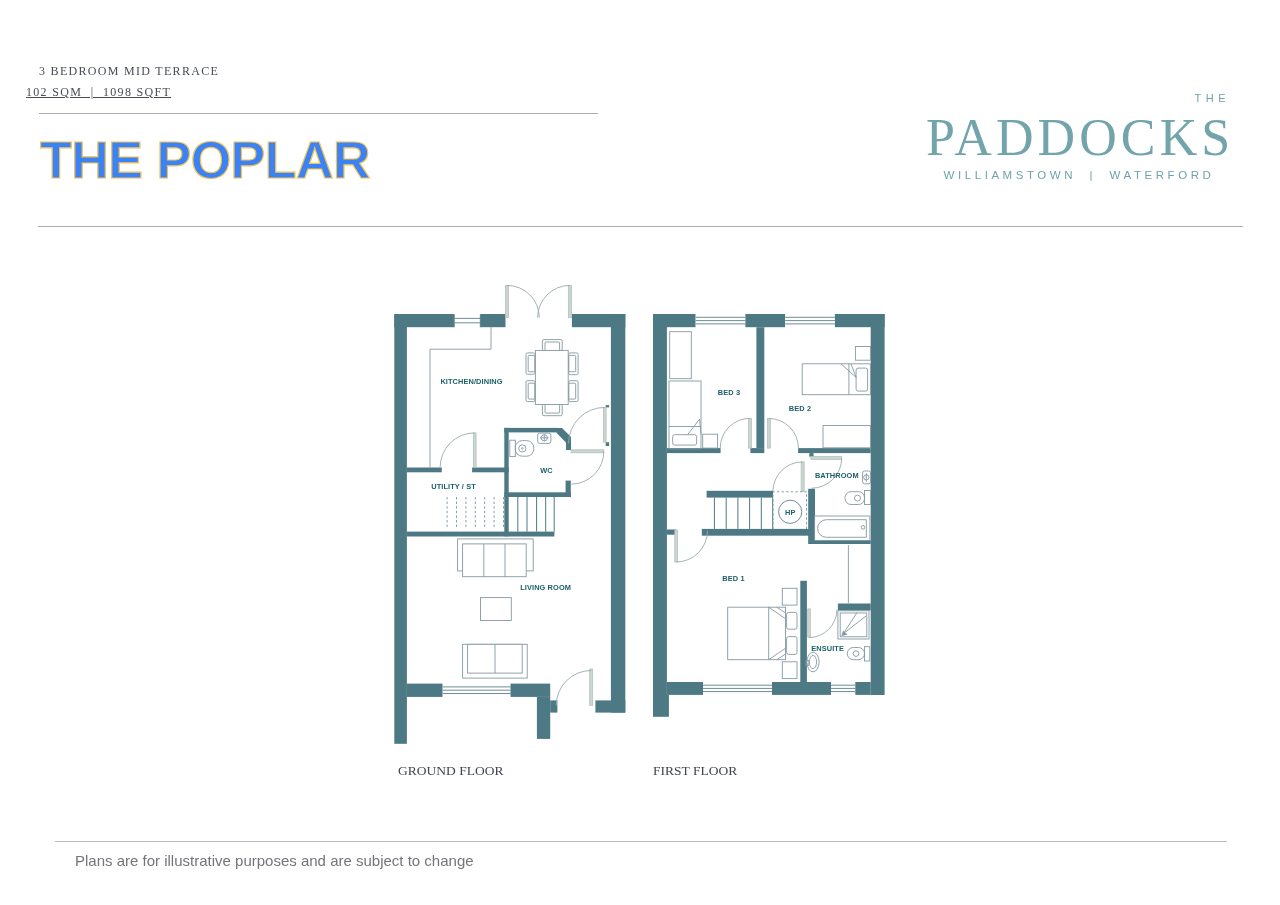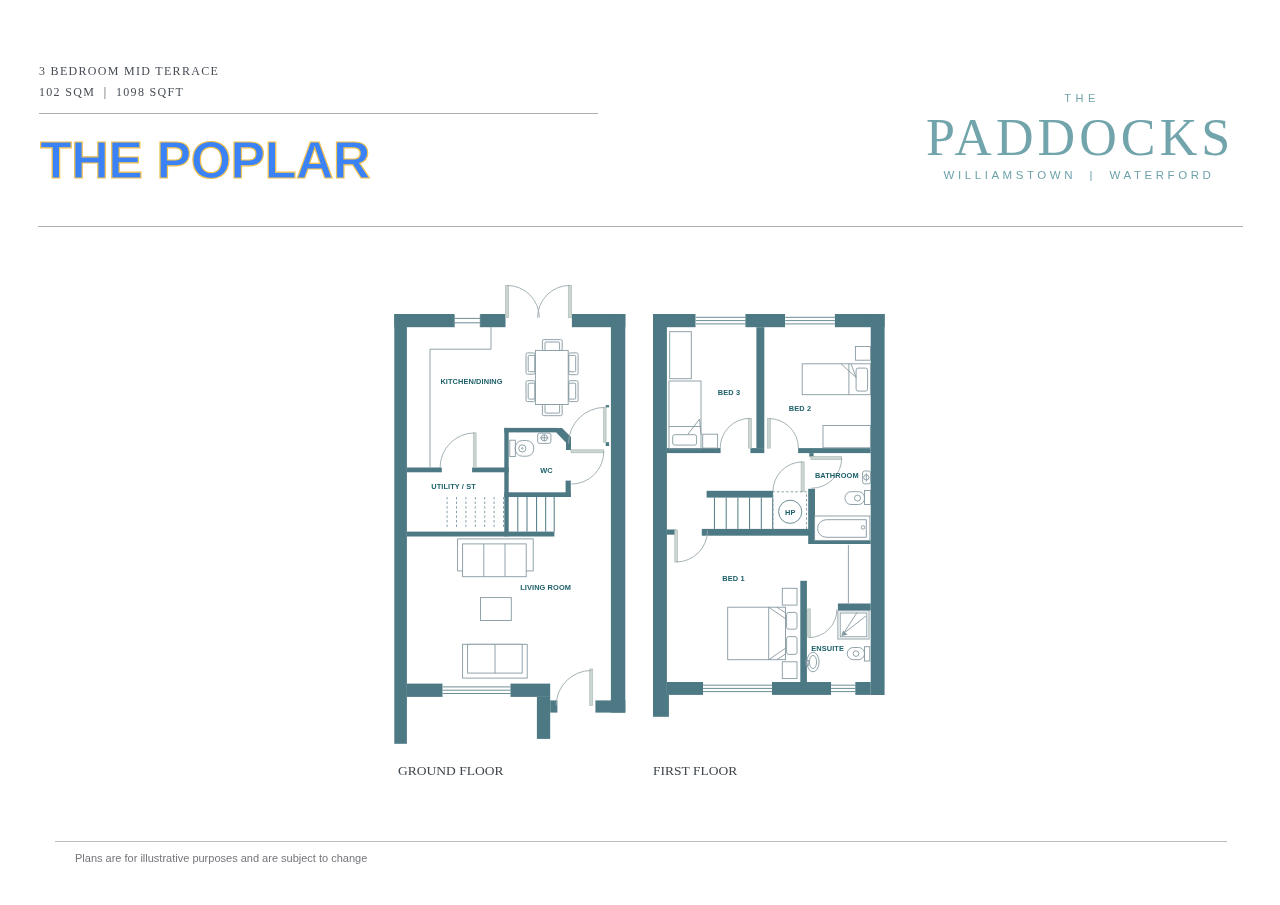--- a/index.html
+++ b/index.html
@@ -4,45 +4,45 @@
 <style>
   html,body{margin:0;padding:0;background:#fff;}
   #page{position:relative;width:1280px;height:905px;background:#fff;overflow:hidden;
         font-family:"Liberation Sans",sans-serif;}
   .serifsmall{position:absolute;font-family:"Liberation Serif",serif;color:#474d55;
         font-size:12px;letter-spacing:1.3px;white-space:nowrap;}
   .rule{position:absolute;background:#a9adb2;height:1px;}
   #title{position:absolute;left:40px;top:130px;font-weight:bold;font-size:52px;
         color:#3b82f6;letter-spacing:-0.5px;-webkit-text-stroke:1.2px #f2c351;white-space:nowrap;}
   #logo{position:absolute;left:928px;top:90px;width:302px;text-align:center;color:#72a4ac;}
-  #logo .the{font-size:11px;letter-spacing:4.5px;text-indent:6px;margin-top:2px;}
+  #logo .the{font-size:11px;letter-spacing:4.5px;text-indent:6px;margin-top:2px;text-align:right;}
   #logo .paddocks{font-family:"Liberation Serif",serif;font-size:52px;letter-spacing:4.1px;
         margin-top:4px;position:relative;left:-2px;white-space:nowrap;}
   #logo .wtw{font-size:11.5px;letter-spacing:3.55px;margin-top:2px;white-space:nowrap;color:#6fa3ab;}
-  #footer{position:absolute;left:55px;top:852px;font-size:11px;color:#73757a;letter-spacing:0px;padding-left:20px;}
+  #footer{position:absolute;left:55px;top:852px;font-size:15px;color:#73757a;letter-spacing:0px;padding-left:20px;}
   svg{position:absolute;left:0;top:0;}
   .wall{fill:#4d7984;}
   .fx{fill:none;stroke:#8599a0;stroke-width:0.9;}
   .fxw{fill:#fff;stroke:#8599a0;stroke-width:0.9;}
   .arc{fill:none;stroke:#9aa9ae;stroke-width:0.9;}
   .leaf{fill:#ccd6d0;stroke:#aebdb7;stroke-width:0.7;}
   .winline{stroke:#6d8d96;stroke-width:1;}
   .dashl{stroke:#7b969e;stroke-width:0.9;stroke-dasharray:2.4,2.2;fill:none;}
   .tread{stroke:#4d7984;stroke-width:1;}
   .lbl{font-family:"Liberation Sans",sans-serif;font-weight:bold;font-size:7.4px;
        fill:#1d6069;letter-spacing:0.1px;text-anchor:middle;}
   .flbl{font-family:"Liberation Serif",serif;font-size:13.5px;fill:#3f464d;letter-spacing:0px;}
 </style>
 </head>
 <body>
 <div id="page">
 
   <div class="serifsmall" style="left:39px;top:64px;">3 BEDROOM MID TERRACE</div>
 
-  <div class="serifsmall" style="left:39px;top:85px;">102 SQM &nbsp;|&nbsp; 1098 SQFT</div>
+  <div class="serifsmall" style="left:26px;top:85px;text-decoration:underline;">102 SQM &nbsp;|&nbsp; 1098 SQFT</div>
 
   <div class="rule" style="left:39px;top:113px;width:559px;"></div>
 
   <div id="title">THE POPLAR</div>
 
   <div id="logo">
     <div class="the">THE</div>
     <div class="paddocks">PADDOCKS</div>
     <div class="wtw">WILLIAMSTOWN&nbsp;&nbsp;|&nbsp;&nbsp;WATERFORD</div>
   </div>

